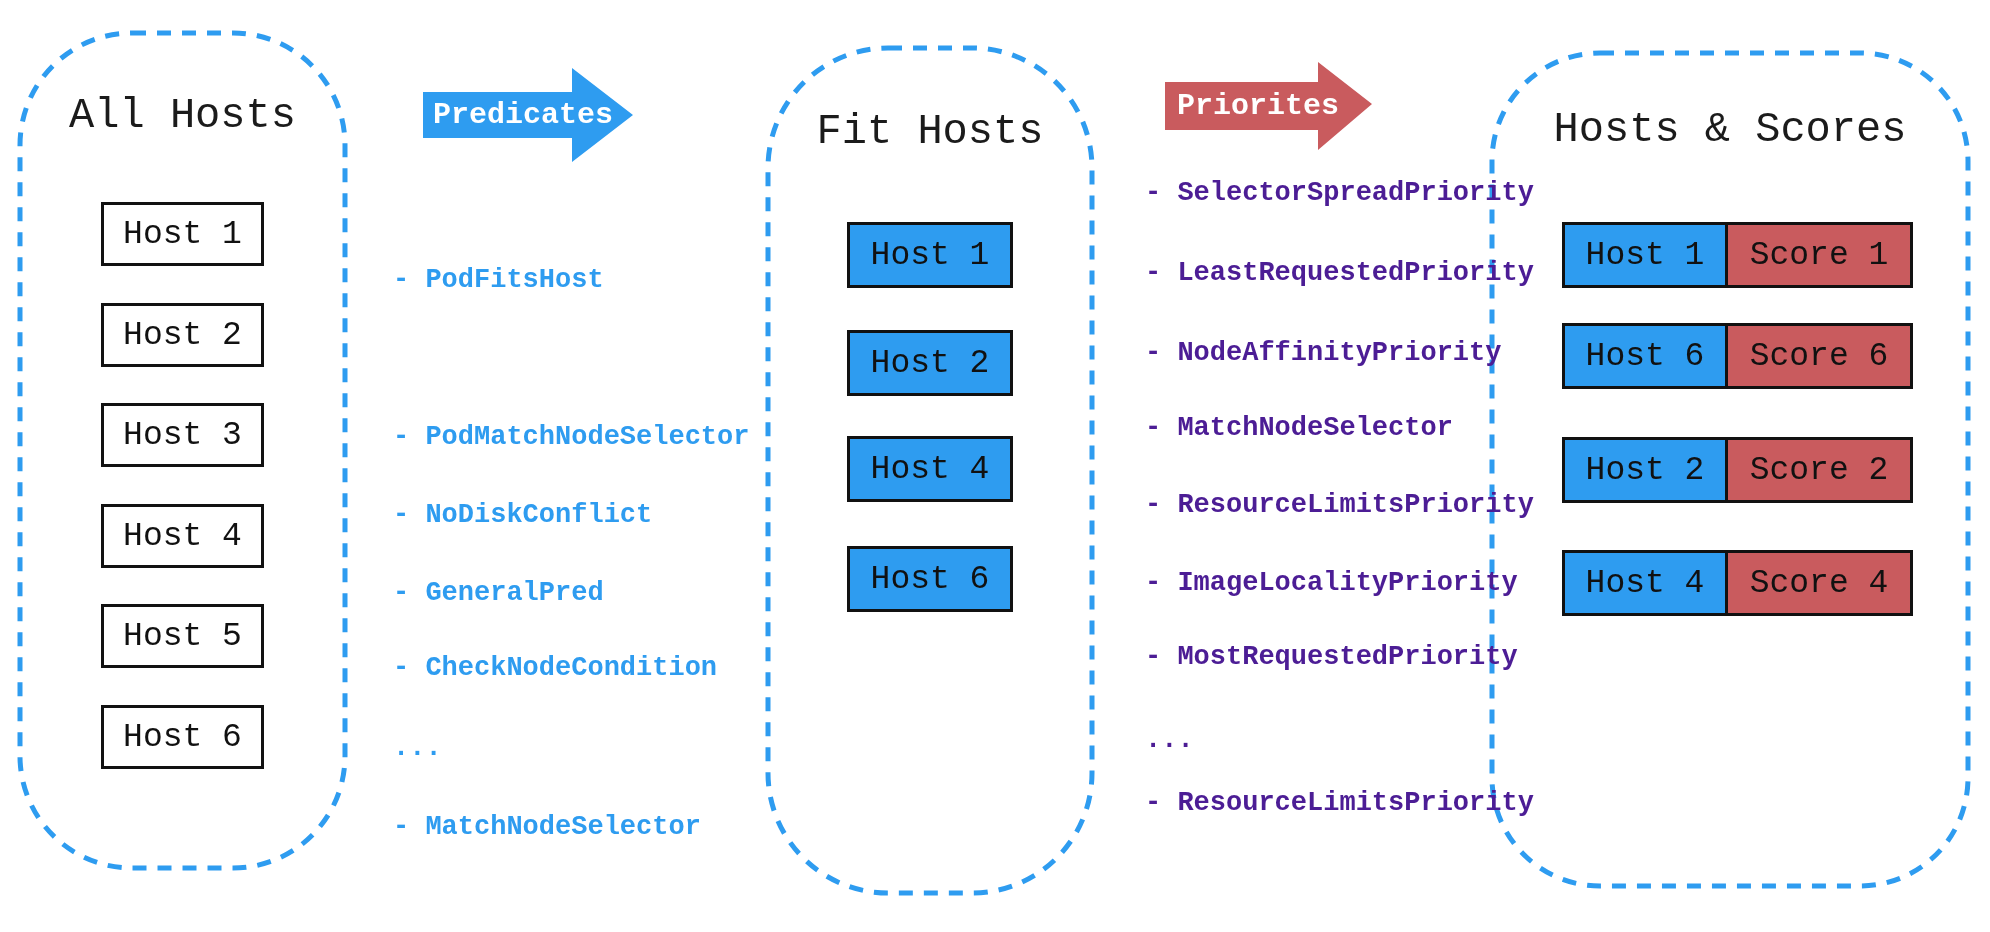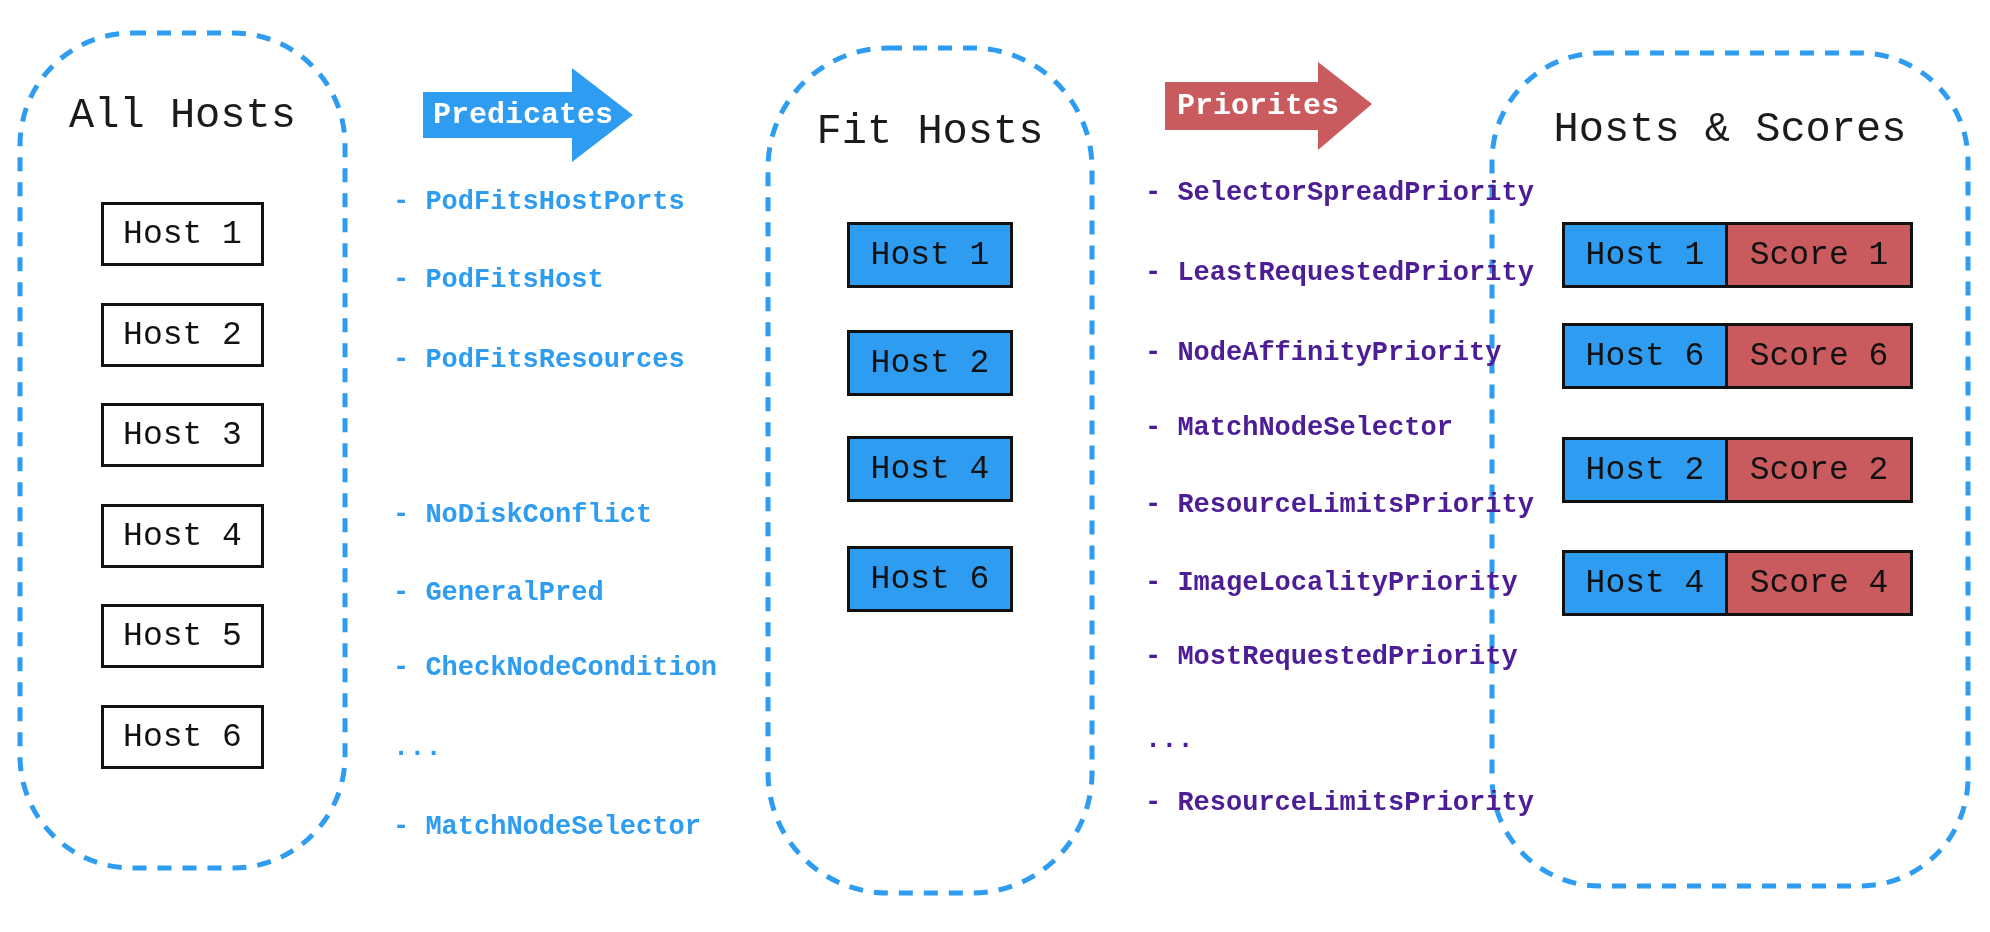--- a/index.html
+++ b/index.html
@@ -70,23 +70,22 @@
     <div class="container-title t-all">All Hosts</div>
     <div class="box ah ah0">Host 1</div>
     <div class="box ah ah1">Host 2</div>
     <div class="box ah ah2">Host 3</div>
     <div class="box ah ah3">Host 4</div>
     <div class="box ah ah4">Host 5</div>
     <div class="box ah ah5">Host 6</div>
   </div>
 
   <div class="arrow-label lbl-pred">Predicates</div>
-  <div class="list-item pred-item pi0">- PodFitsHostPorts</div>
   <div class="list-item pred-item pi1">- PodFitsHost</div>
-  <div class="list-item pred-item pi2">- PodFitsResources</div>
+  <div class="list-item pred-item pi3">- PodMatchNodeSelector</div>
   <div class="list-item pred-item pi4">- NoDiskConflict</div>
   <div class="list-item pred-item pi5">- GeneralPred</div>
   <div class="list-item pred-item pi6">- CheckNodeCondition</div>
   <div class="list-item pred-item pi7">...</div>
   <div class="list-item pred-item pi8">- MatchNodeSelector</div>
 
   <div class="group g-fit">
     <div class="container-title t-fit">Fit Hosts</div>
     <div class="box blue-bg fh fh0">Host 1</div>
     <div class="box blue-bg fh fh1">Host 2</div>

